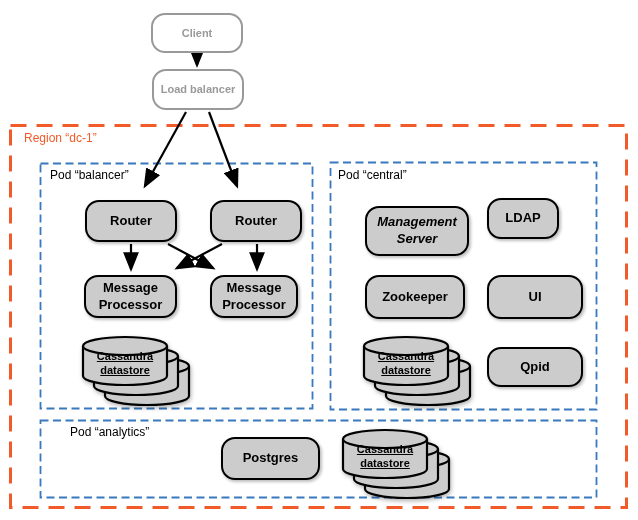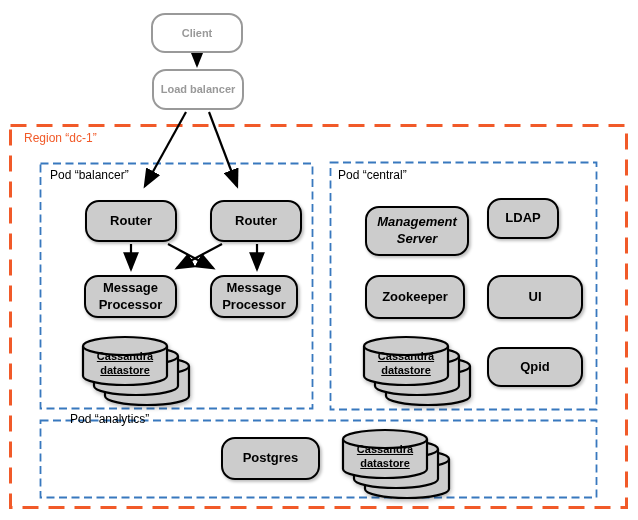--- a/index.html
+++ b/index.html
@@ -130,21 +130,21 @@
     <line class="edge" x1="257" y1="244" x2="257" y2="269" marker-end="url(#arrow)"></line>
     <line class="edge" x1="222" y1="244" x2="177" y2="268" marker-end="url(#arrow)"></line>
   </svg>
 
   <div class="node ghost" style="left:151px; top:13px; width:92px; height:40px;">Client</div>
   <div class="node ghost" style="left:152px; top:69px; width:92px; height:41px;">Load balancer</div>
 
   <div class="zone-label region-label" style="left:24px; top:131px;">Region “dc-1”</div>
   <div class="zone-label" style="left:50px; top:168px;">Pod “balancer”</div>
   <div class="zone-label" style="left:338px; top:168px;">Pod “central”</div>
-  <div class="zone-label" style="left:50px; top:412px;padding-left:20px;">Pod “analytics”</div>
+  <div class="zone-label" style="left:50px; top:425px;padding-left:20px;">Pod “analytics”</div>
 
   <div class="node" style="left:85px; top:200px; width:92px; height:42px;">Router</div>
   <div class="node" style="left:210px; top:200px; width:92px; height:42px;">Router</div>
   <div class="node" style="left:84px; top:275px; width:93px; height:43px;">Message Processor</div>
   <div class="node" style="left:210px; top:275px; width:88px; height:43px;">Message Processor</div>
 
   <div class="cyl-stack" style="left:82px; top:336px;">
     <svg width="112" height="72" viewBox="0 0 112 72">
       <use href="#cyl" x="22" y="20"></use>
       <use href="#cyl" x="11" y="10"></use>

